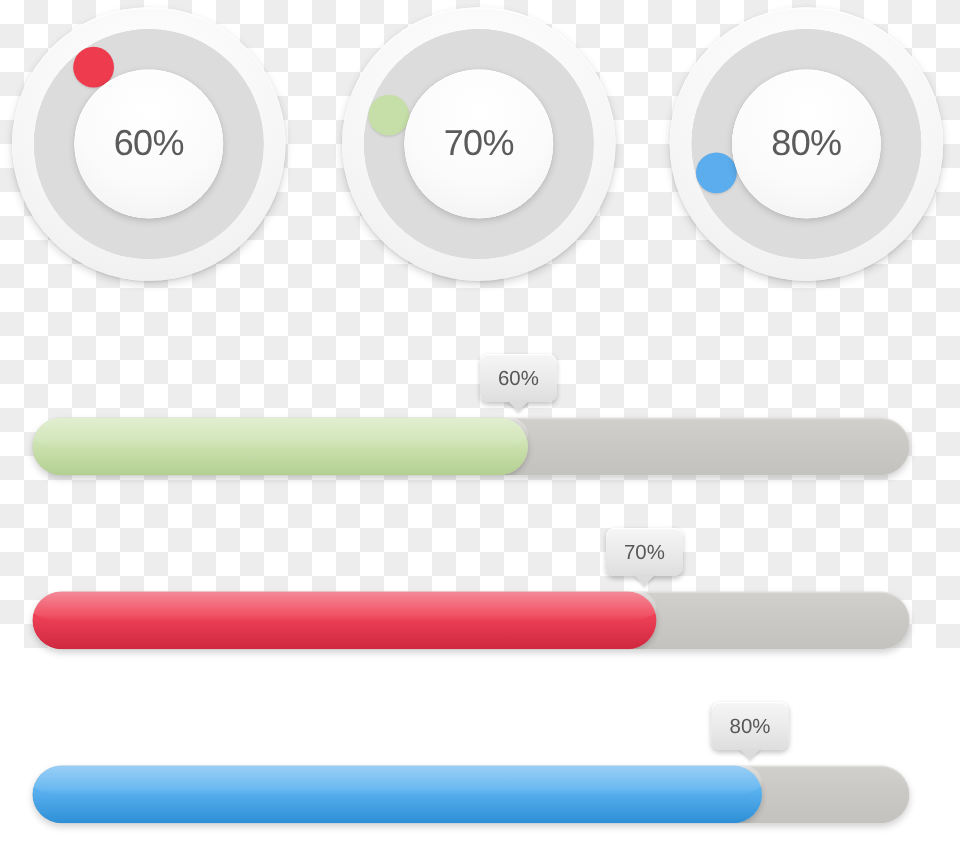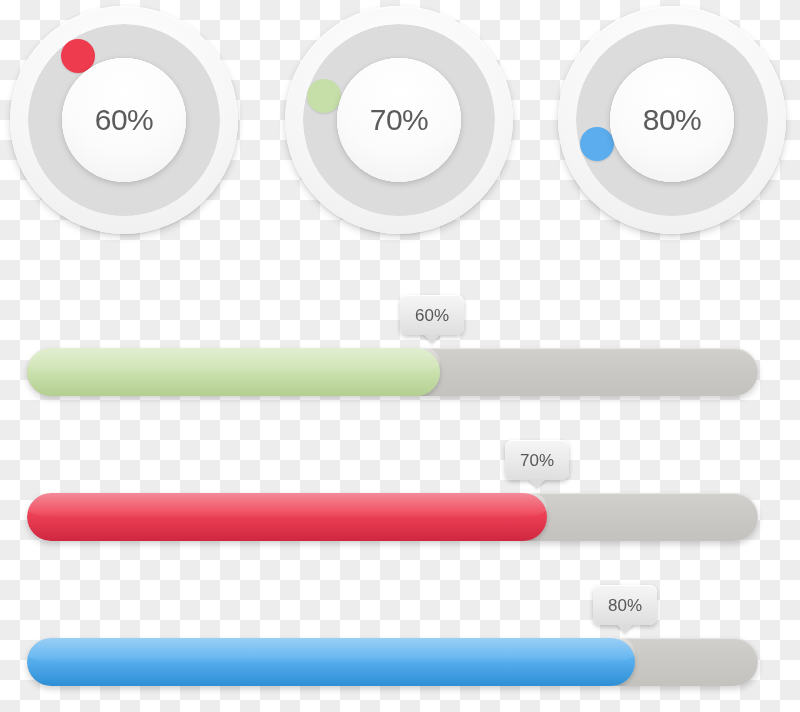--- a/index.html
+++ b/index.html
@@ -9,21 +9,21 @@
   body {
     width: 800px;
     height: 712px;
     font-family: "Liberation Sans", sans-serif;
     overflow: hidden;
   }
 
   #stage {
     position: relative;
     width: 800px;
-    height: 712px;
+    height: 540px;
     background-color: #ffffff;
     background-image:
       linear-gradient(45deg, #ededed 25%, transparent 25%, transparent 75%, #ededed 75%, #ededed),
       linear-gradient(45deg, #ededed 25%, transparent 25%, transparent 75%, #ededed 75%, #ededed);
     background-size: 40px 40px;
     background-position: 0 0, 20px 20px;
   }
 
   
   .gauge-row {

